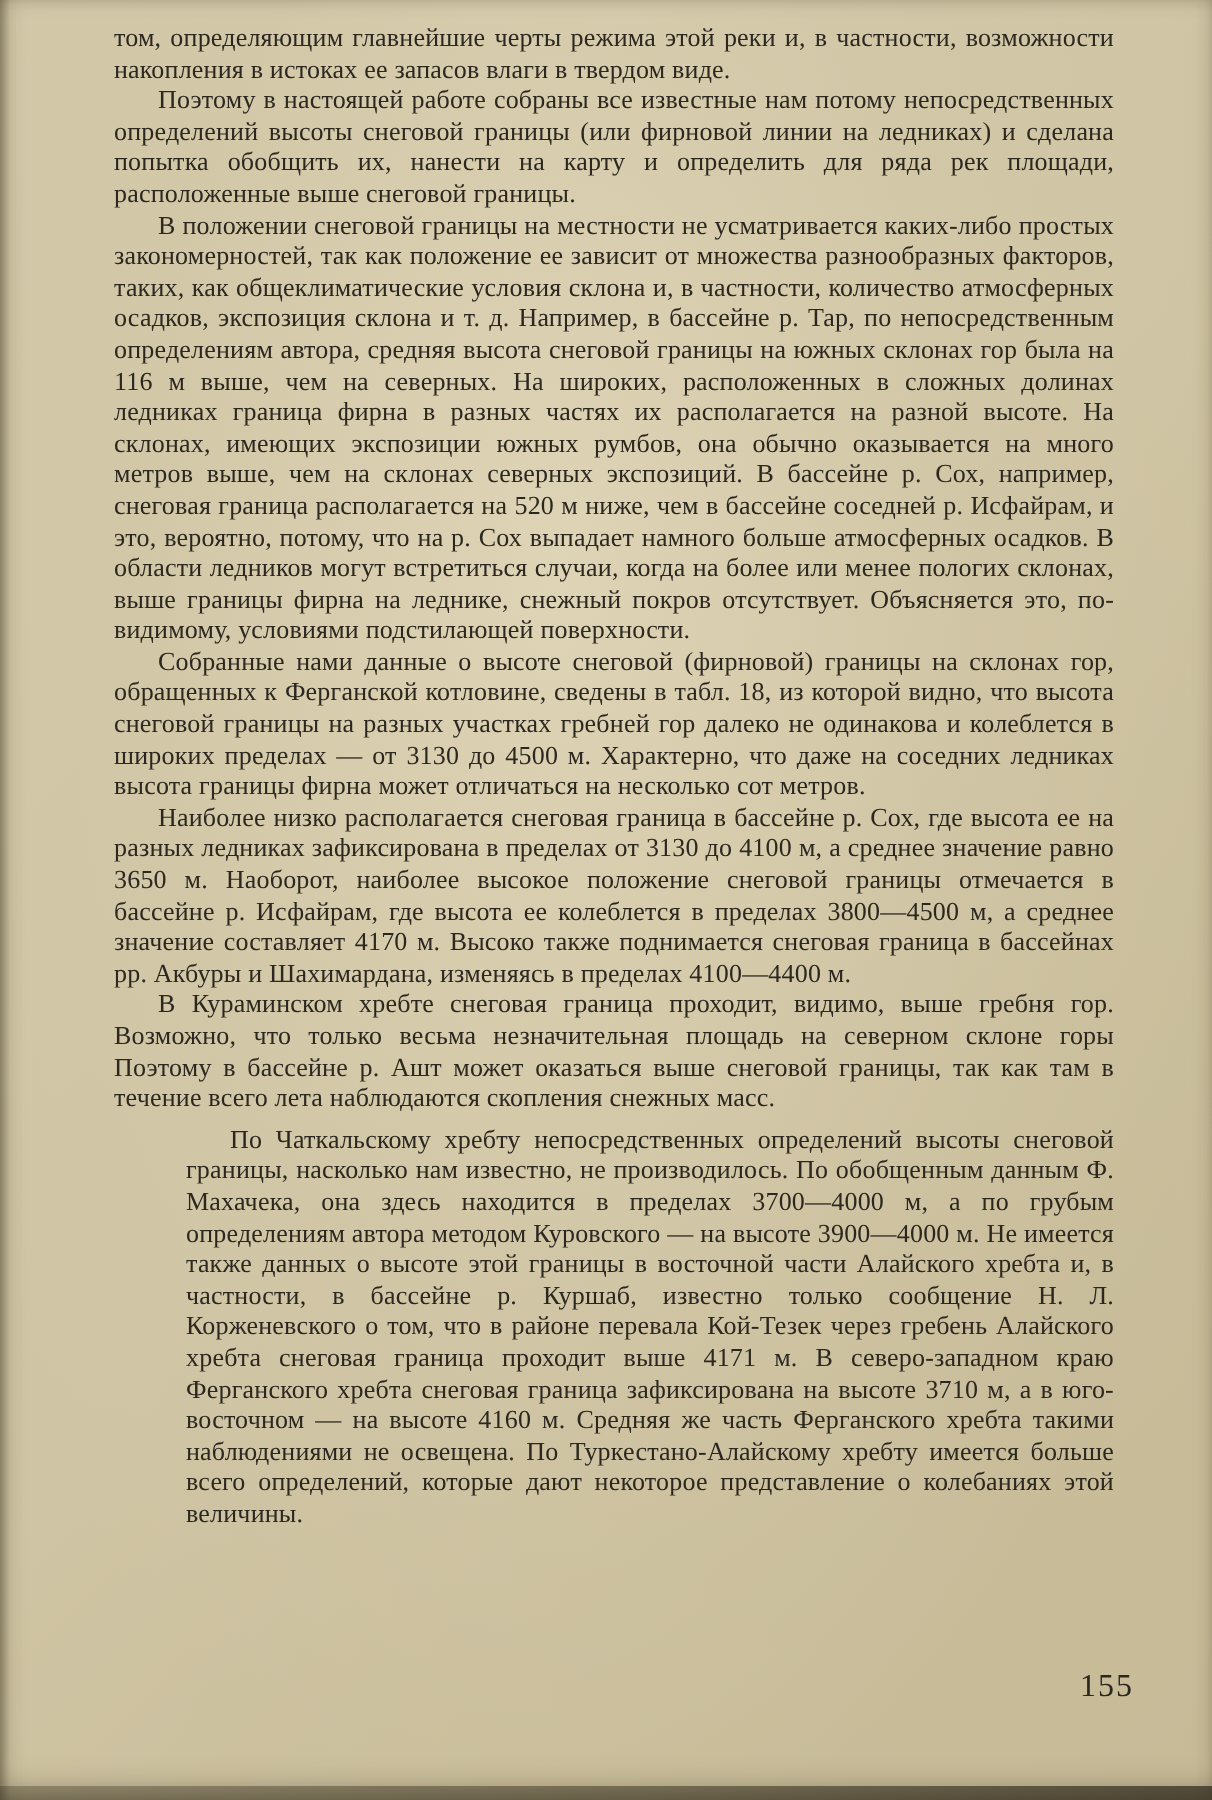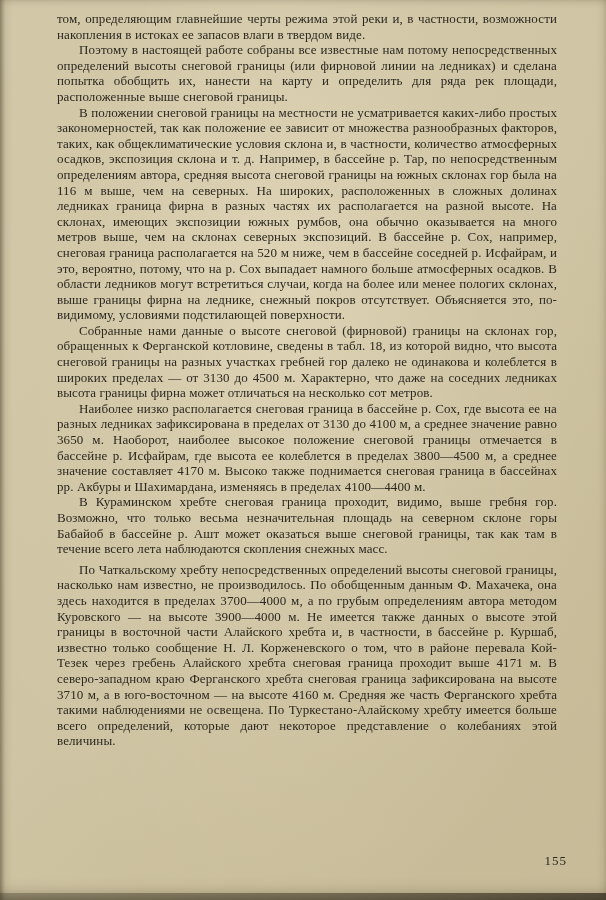--- a/index.html
+++ b/index.html
@@ -42,26 +42,27 @@
     }
     .text-block p {
       margin: 0;
       text-indent: 22px;
     }
     .text-block p.cont {
       text-indent: 0;
     }
     .text-block p.gap-before {
       margin-top: 5px;
+      margin-left: 36px;
     }
     .page-number {
       position: absolute;
       right: 39px;
-      bottom: 31px;
-      font-size: 13px;
+      bottom: 47px;
+      font-size: 16px;
       letter-spacing: 1px;
       color: #2c2820;
       text-align: center;
     }
     .edge-bottom {
       position: absolute;
       left: 0;
       right: 0;
       bottom: 0;
       height: 7px;
@@ -84,20 +85,20 @@
 
 <div class="scan-page">
   <div class="edge-left"></div>
 
   <div class="text-block">
     <p class="cont">том, определяющим главнейшие черты режима этой реки и, в частности, возможности накопления в истоках ее запасов влаги в твердом виде.</p>
     <p>Поэтому в настоящей работе собраны все известные нам потому непосредственных определений высоты снеговой границы (или фирновой линии на ледниках) и сделана попытка обобщить их, нанести на карту и определить для ряда рек площади, расположенные выше снеговой границы.</p>
     <p>В положении снеговой границы на местности не усматривается каких-либо простых закономерностей, так как положение ее зависит от множества разнообразных факторов, таких, как общеклиматические условия склона и, в частности, количество атмосферных осадков, экспозиция склона и т. д. Например, в бассейне р. Тар, по непосредственным определениям автора, средняя высота снеговой границы на южных склонах гор была на 116 м выше, чем на северных. На широких, расположенных в сложных долинах ледниках граница фирна в разных частях их располагается на разной высоте. На склонах, имеющих экспозиции южных румбов, она обычно оказывается на много метров выше, чем на склонах северных экспозиций. В бассейне р. Сох, например, снеговая граница располагается на 520 м ниже, чем в бассейне соседней р. Исфайрам, и это, вероятно, потому, что на р. Сох выпадает намного больше атмосферных осадков. В области ледников могут встретиться случаи, когда на более или менее пологих склонах, выше границы фирна на леднике, снежный покров отсутствует. Объясняется это, по-видимому, условиями подстилающей поверхности.</p>
     <p>Собранные нами данные о высоте снеговой (фирновой) границы на склонах гор, обращенных к Ферганской котловине, сведены в табл. 18, из которой видно, что высота снеговой границы на разных участках гребней гор далеко не одинакова и колеблется в широких пределах — от 3130 до 4500 м. Характерно, что даже на соседних ледниках высота границы фирна может отличаться на несколько сот метров.</p>
     <p>Наиболее низко располагается снеговая граница в бассейне р. Сох, где высота ее на разных ледниках зафиксирована в пределах от 3130 до 4100 м, а среднее значение равно 3650 м. Наоборот, наиболее высокое положение снеговой границы отмечается в бассейне р. Исфайрам, где высота ее колеблется в пределах 3800—4500 м, а среднее значение составляет 4170 м. Высоко также поднимается снеговая граница в бассейнах рр. Акбуры и Шахимардана, изменяясь в пределах 4100—4400 м.</p>
-    <p>В Кураминском хребте снеговая граница проходит, видимо, выше гребня гор. Возможно, что только весьма незначительная площадь на северном склоне горы Бабайоб в бассейне р. Ашт может оказаться выше снеговой границы, так как там в течение всего лета наблюдаются скопления снежных масс.</p>
+    <p>В Кураминском хребте снеговая граница проходит, видимо, выше гребня гор. Возможно, что только весьма незначительная площадь на северном склоне горы Поэтому в бассейне р. Ашт может оказаться выше снеговой границы, так как там в течение всего лета наблюдаются скопления снежных масс.</p>
     <p class="gap-before">По Чаткальскому хребту непосредственных определений высоты снеговой границы, насколько нам известно, не производилось. По обобщенным данным Ф. Махачека, она здесь находится в пределах 3700—4000 м, а по грубым определениям автора методом Куровского — на высоте 3900—4000 м. Не имеется также данных о высоте этой границы в восточной части Алайского хребта и, в частности, в бассейне р. Куршаб, известно только сообщение Н. Л. Корженевского о том, что в районе перевала Кой-Тезек через гребень Алайского хребта снеговая граница проходит выше 4171 м. В северо-западном краю Ферганского хребта снеговая граница зафиксирована на высоте 3710 м, а в юго-восточном — на высоте 4160 м. Средняя же часть Ферганского хребта такими наблюдениями не освещена. По Туркестано-Алайскому хребту имеется больше всего определений, которые дают некоторое представление о колебаниях этой величины.</p>
   </div>
 
   <div class="page-number">155</div>
 
   <div class="edge-bottom"></div>
 </div>
 
 </body></html>

